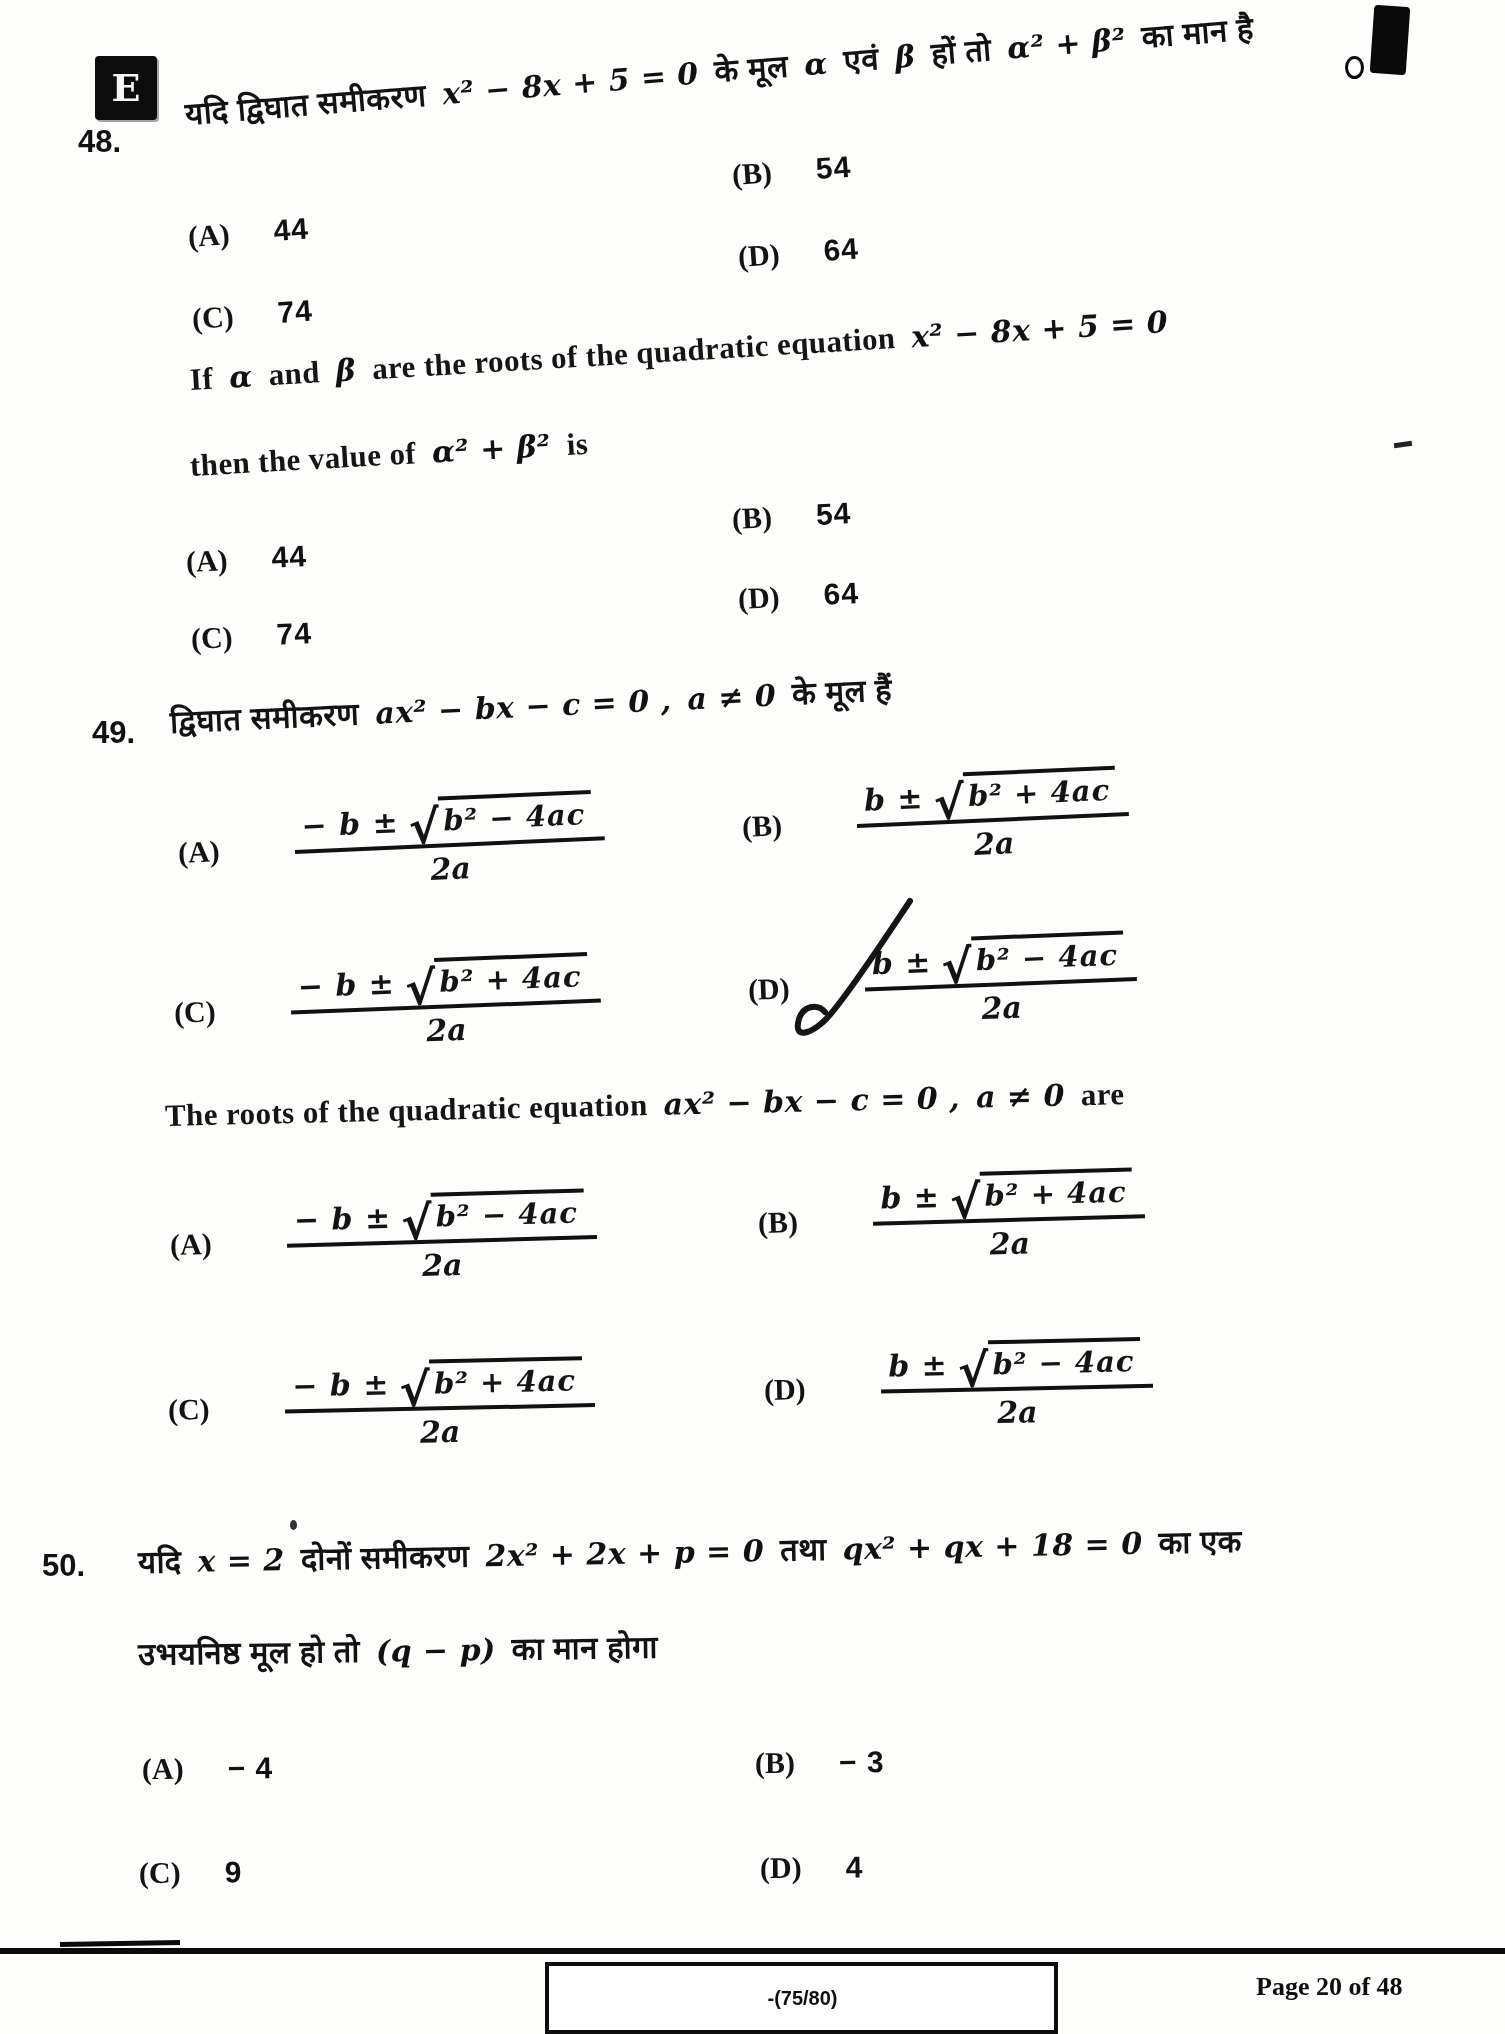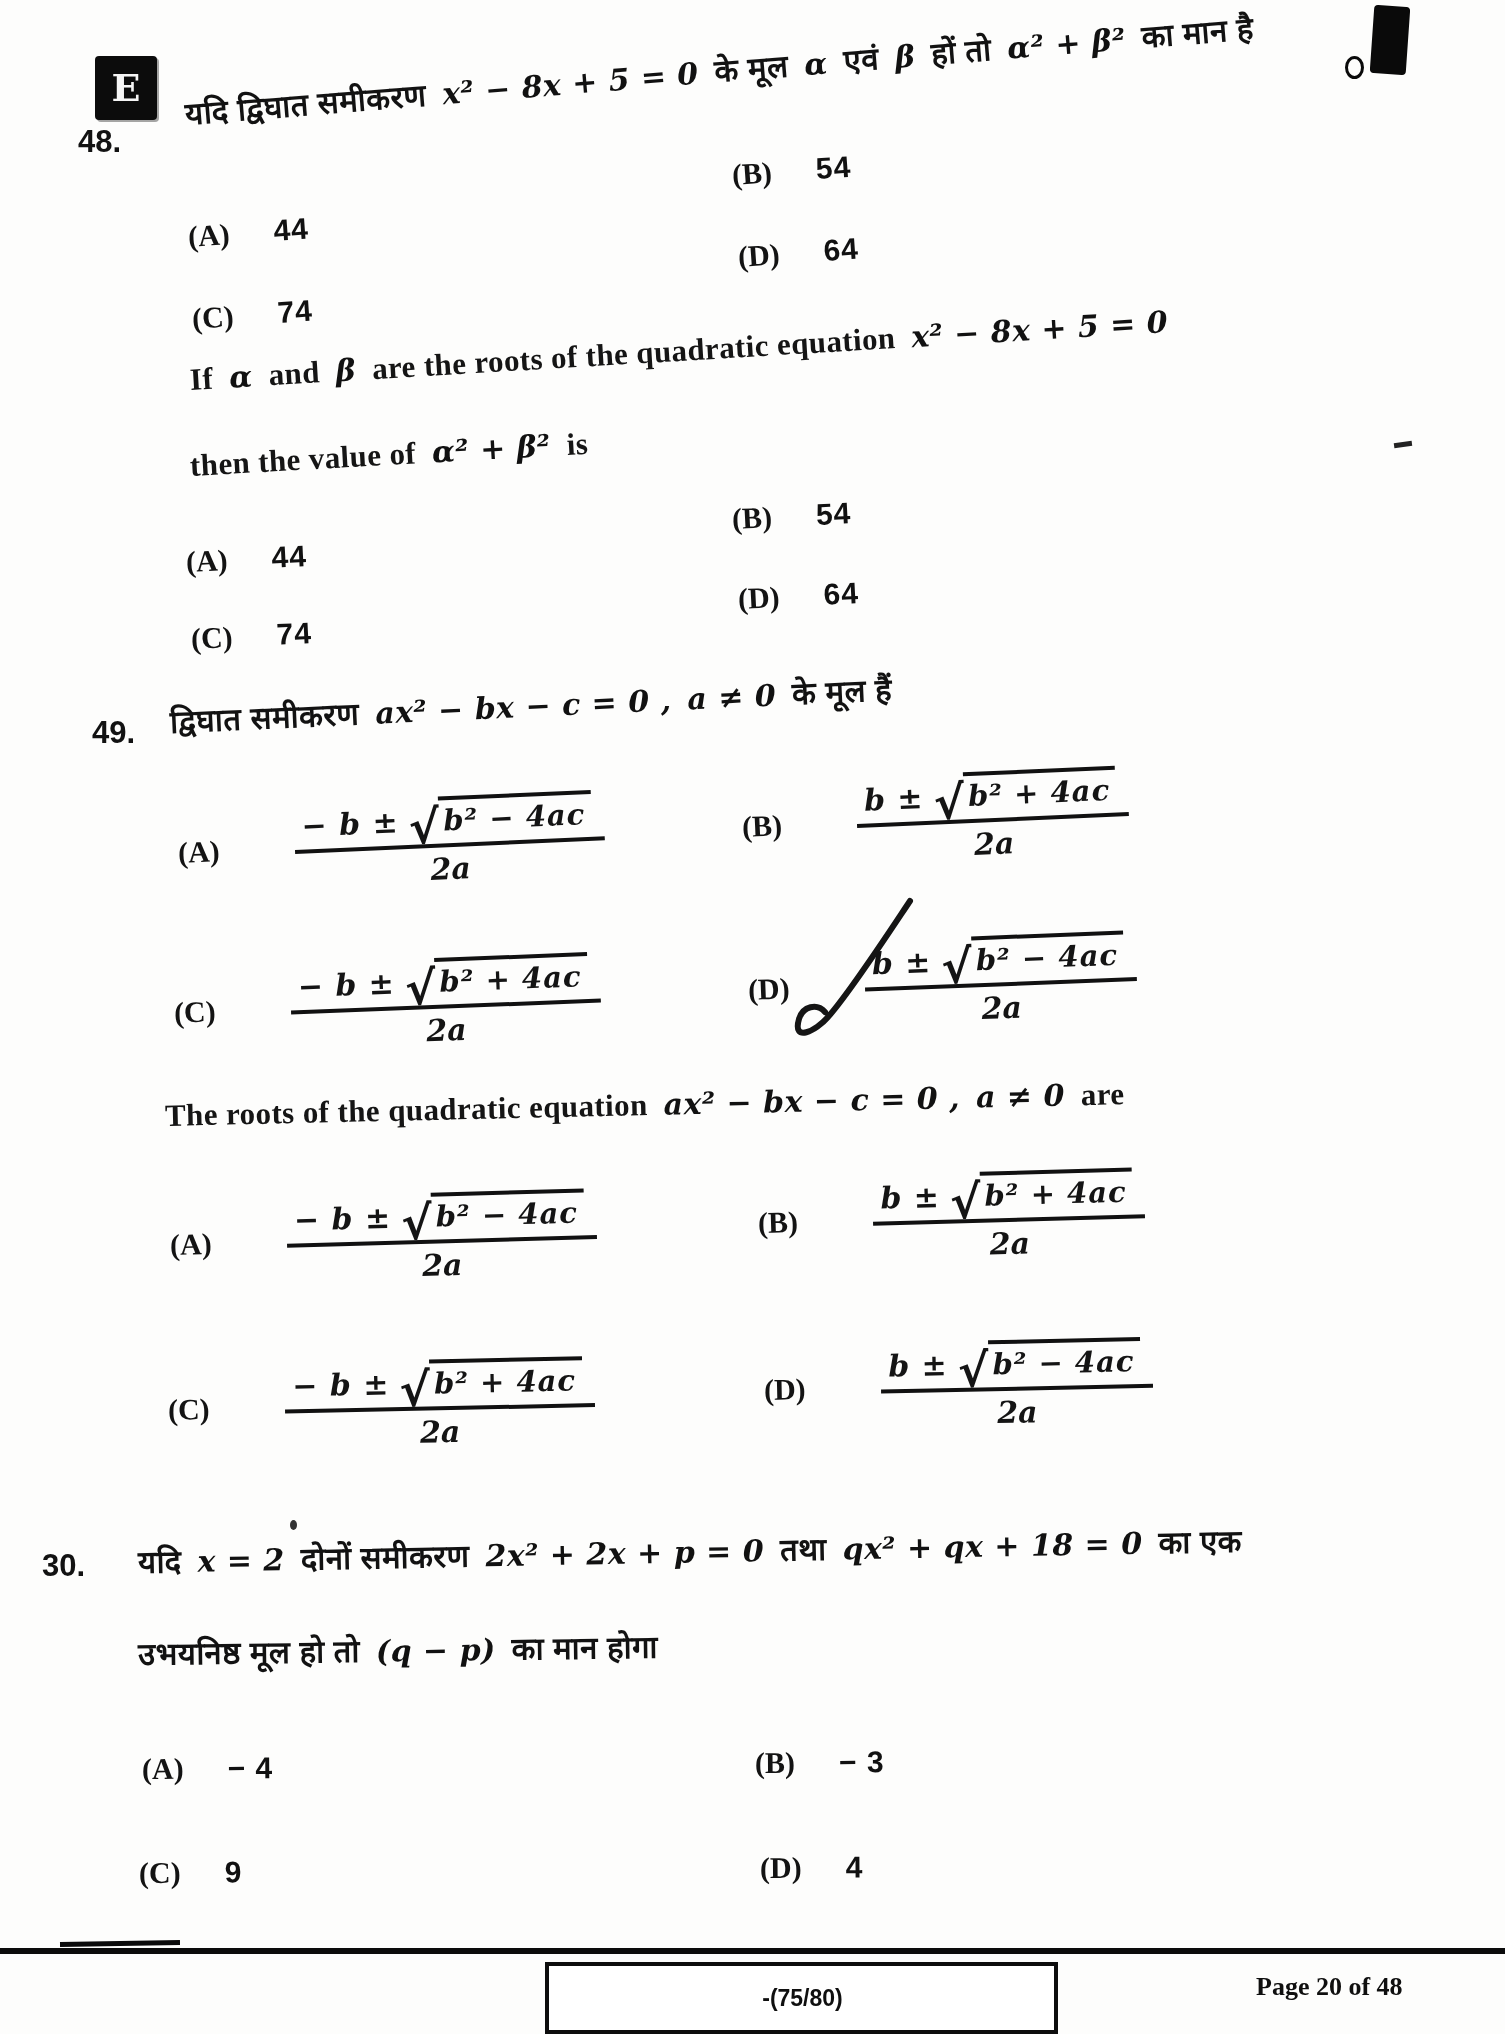--- a/index.html
+++ b/index.html
@@ -116,21 +116,21 @@
     border:4px solid #0d0d0d;background:#fff;
     display:flex;align-items:center;justify-content:center;
     white-space:nowrap;
   }
   .code-main{
     font-family:"Liberation Serif", serif;font-weight:700;
     font-size:38px;color:#0f0f0f;letter-spacing:.5px;
   }
   .code-suffix{
     font-family:"Liberation Sans", sans-serif;font-weight:700;
-    font-size:23px;color:#0f0f0f;margin-left:2px;
+    font-size:20px;color:#0f0f0f;margin-left:2px;
   }
   .page-info{
     position:absolute;left:1256px;top:1972px;
     font-family:"Liberation Serif", serif;font-weight:700;
     font-size:26px;color:#0f0f0f;white-space:nowrap;
   }
   .tick-svg{position:absolute;left:770px;top:893px;}
 </style>
 </head>
 <body>
@@ -311,21 +311,21 @@
     <span class="frac">
       <span class="num">
         <span class="pre">b ±</span>
         <span class="sq">√</span>
         <span class="rdc">b² − 4ac</span>
       </span>
       <span class="den">2a</span>
     </span>
   </div>
 
-  <div class="qnum" style="left:42px;top:1548px;">30.</div>
+  <div class="qnum" style="left:42px;top:1548px;">50.</div>
 
   <div class="line" style="left:138px;top:1540px;transform:rotate(-1.1deg);">
     <span class="hx">यदि</span>
     <span class="math">x = 2</span>
     <span class="hx">दोनों समीकरण</span>
     <span class="math">2x² + 2x + p = 0</span>
     <span class="hx">तथा</span>
     <span class="math">qx² + qx + 18 = 0</span>
     <span class="hx">का एक</span>
   </div>

